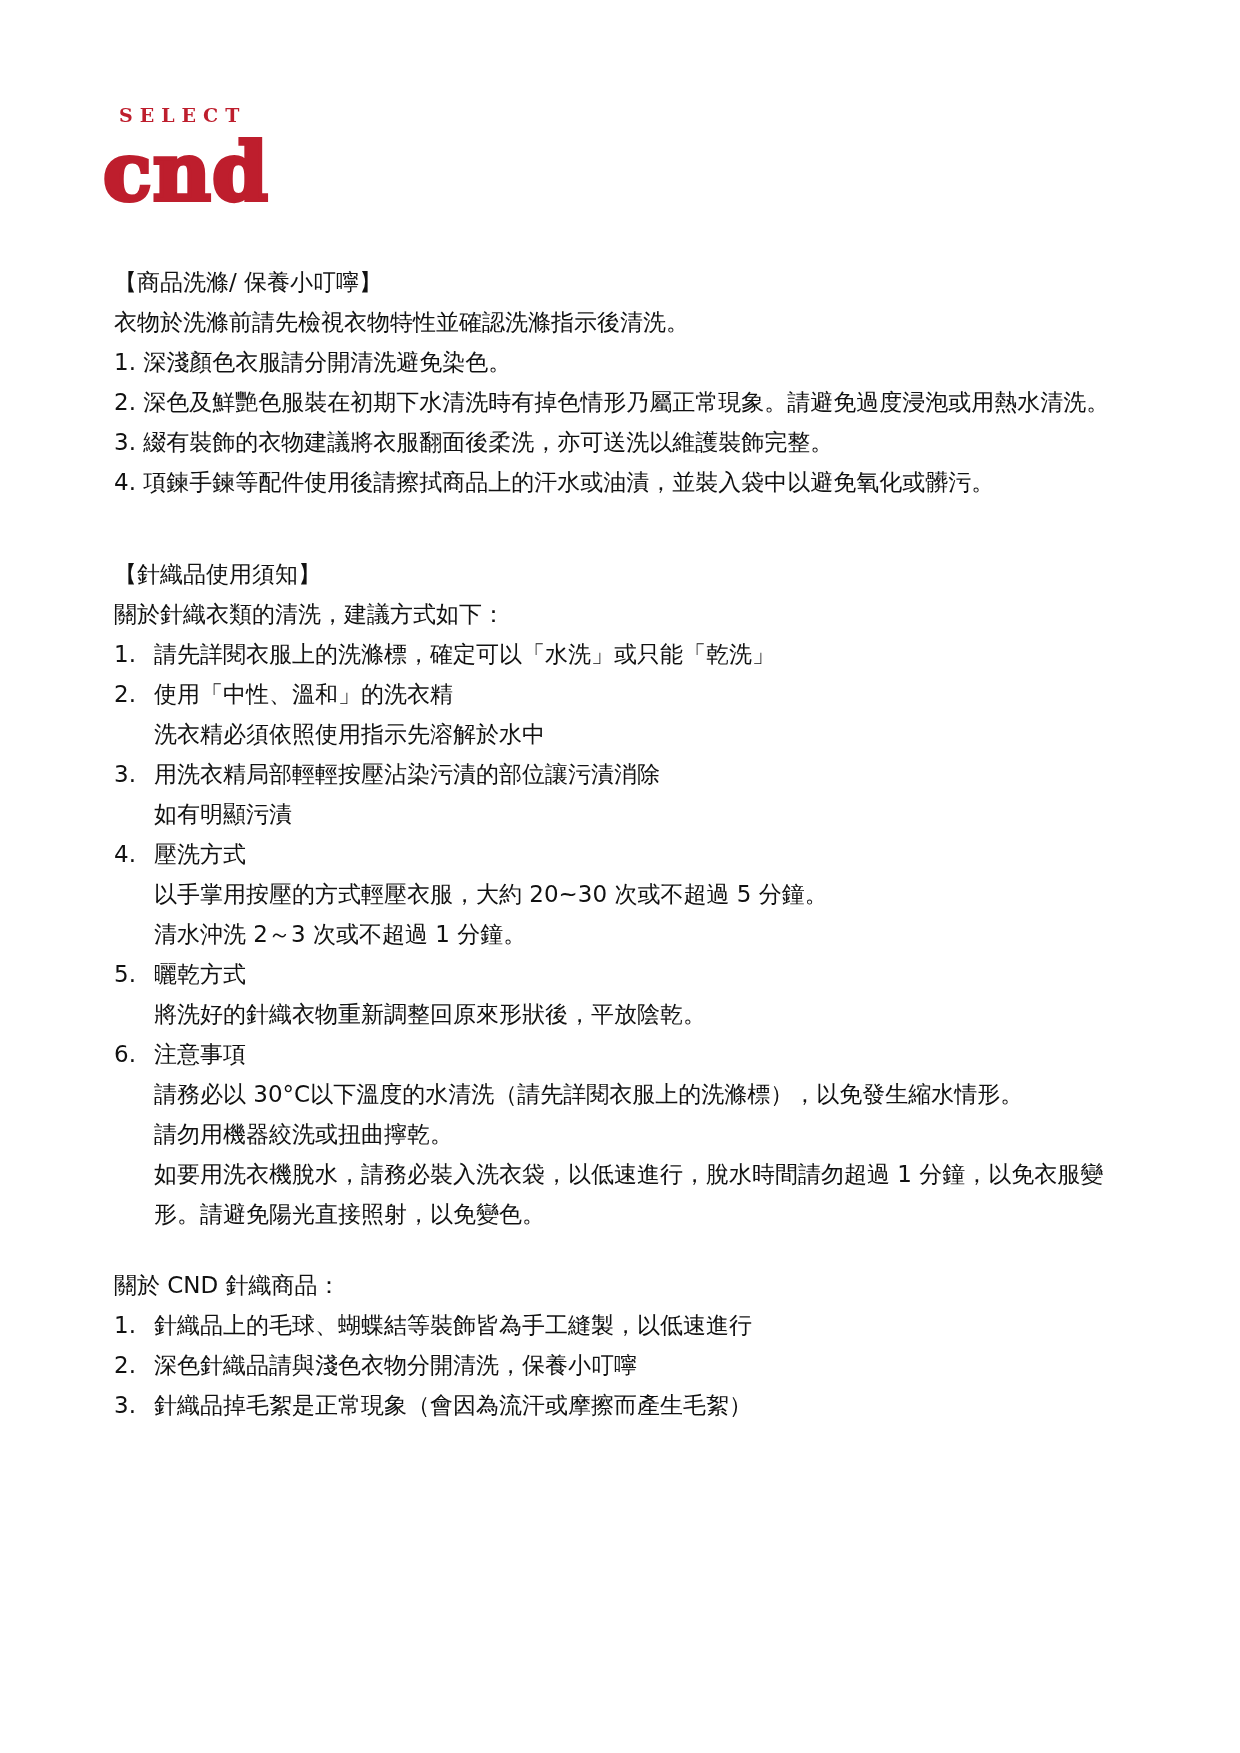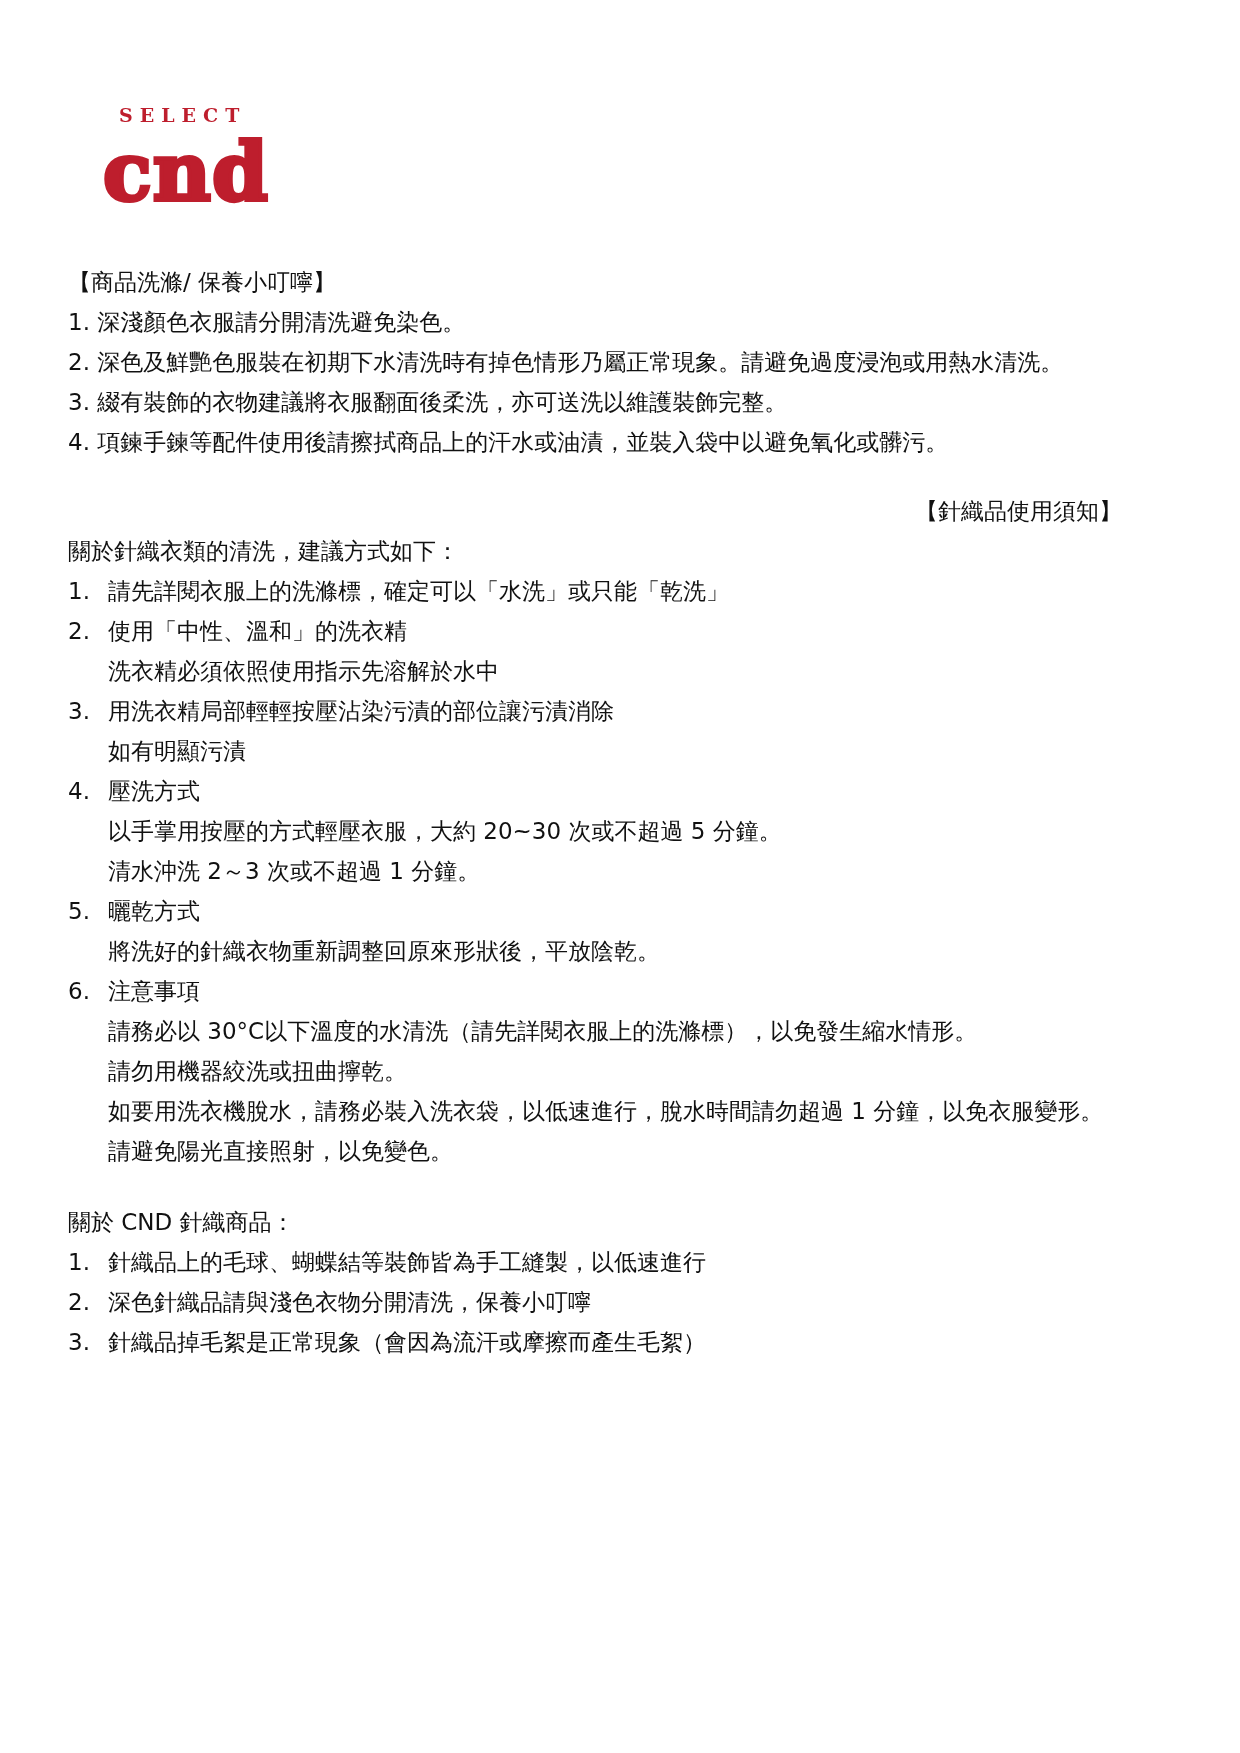--- a/index.html
+++ b/index.html
@@ -10,27 +10,27 @@
     position: relative;
     overflow: hidden;
     font-family: "DejaVu Sans", "Liberation Sans", sans-serif;
     color: #111111;
   }
   .logo-block {
     margin: 96px 0 0 103px;
     width: 220px;
   }
   .content {
-    padding: 0 118px 0 68px;
+    padding: 0 118px 0 114px;
     font-size: 23px;
     line-height: 40px;
   }
   .sec-heading { font-weight: 400; margin: 0; }
   .heading-1 { margin-top: 44px; }
-  .heading-2 { margin-top: 29px; text-align: right; }
+  .heading-2 { margin-top: 52px; }
   .heading-3 { margin-top: 31px; }
   .line { margin: 0; }
   .oli { display: flex; align-items: flex-start; }
   .oli .num { flex: 0 0 40px; }
   .oli .body { flex: 1 1 auto; min-width: 0; }
 </style>
 </head>
 <body>
 
 <div class="page">
@@ -38,20 +38,21 @@
   <div class="logo-block">
     <svg width="215" height="118" viewBox="0 0 215 118">
       <text x="16" y="26" font-family="DejaVu Serif, serif" font-weight="bold" font-size="19" letter-spacing="7" fill="#be1e2d">SELECT</text>
       <text x="0" y="104" font-family="DejaVu Serif, serif" font-weight="bold" font-size="80" letter-spacing="1" fill="#be1e2d" stroke="#be1e2d" stroke-width="4">cnd</text>
     </svg>
   </div>
 
   <div class="content">
 
     <p class="sec-heading heading-1">【商品洗滌/ 保養小叮嚀】</p>
+    <p class="line">衣物於洗滌前請先檢視衣物特性並確認洗滌指示後清洗。</p>
     <p class="line">1. 深淺顏色衣服請分開清洗避免染色。</p>
     <p class="line">2. 深色及鮮艷色服裝在初期下水清洗時有掉色情形乃屬正常現象。請避免過度浸泡或用熱水清洗。</p>
     <p class="line">3. 綴有裝飾的衣物建議將衣服翻面後柔洗，亦可送洗以維護裝飾完整。</p>
     <p class="line">4. 項鍊手鍊等配件使用後請擦拭商品上的汗水或油漬，並裝入袋中以避免氧化或髒污。</p>
 
     <p class="sec-heading heading-2">【針織品使用須知】</p>
     <p class="line">關於針織衣類的清洗，建議方式如下：</p>
 
     <div class="oli">
       <span class="num">1.</span>

